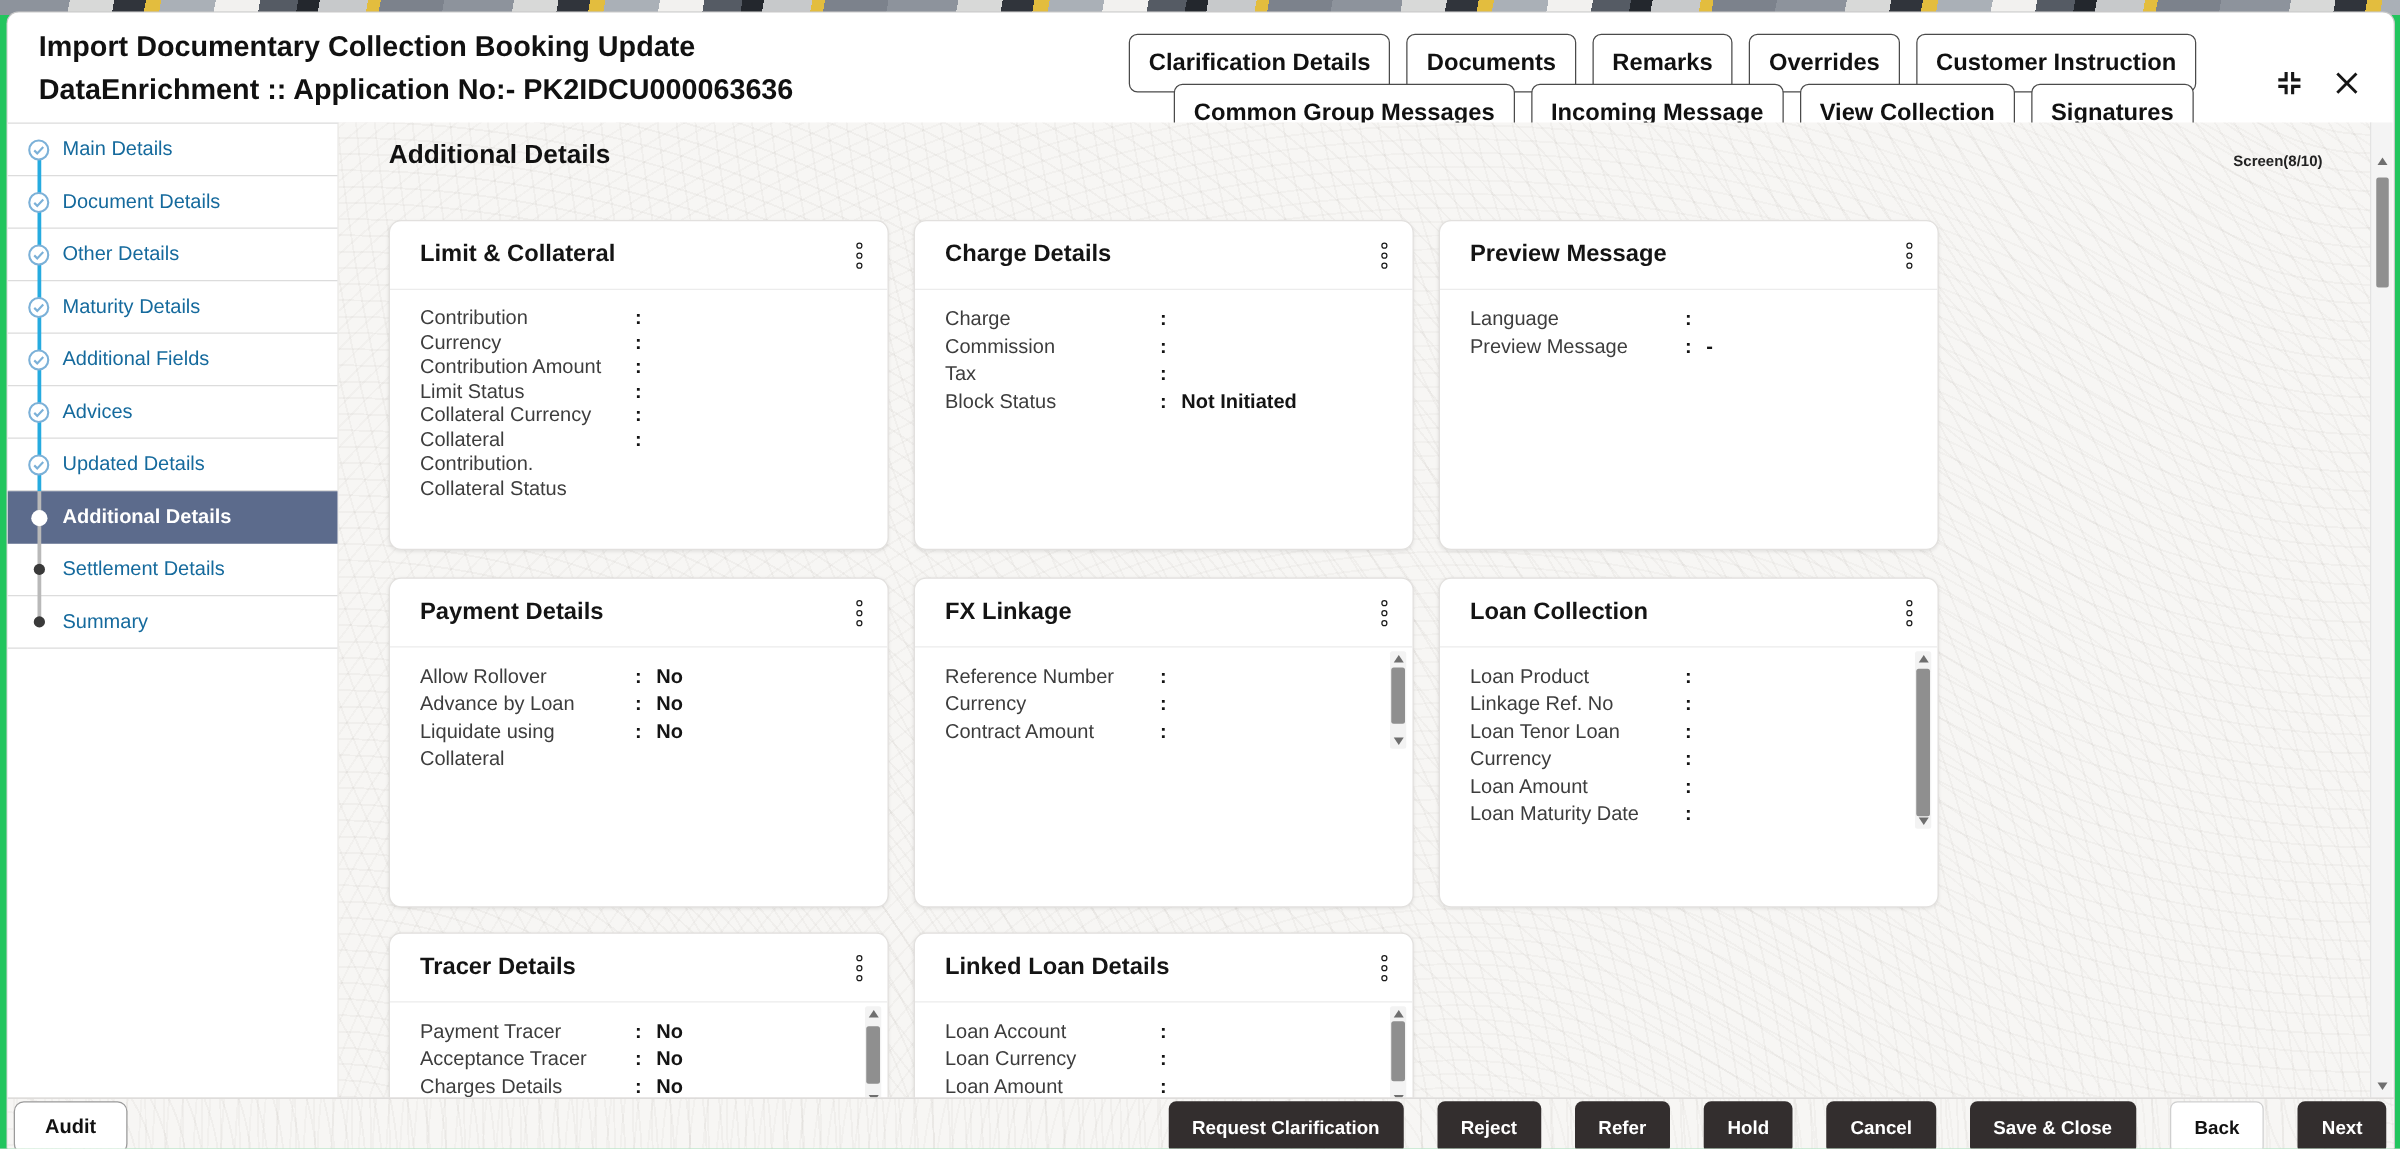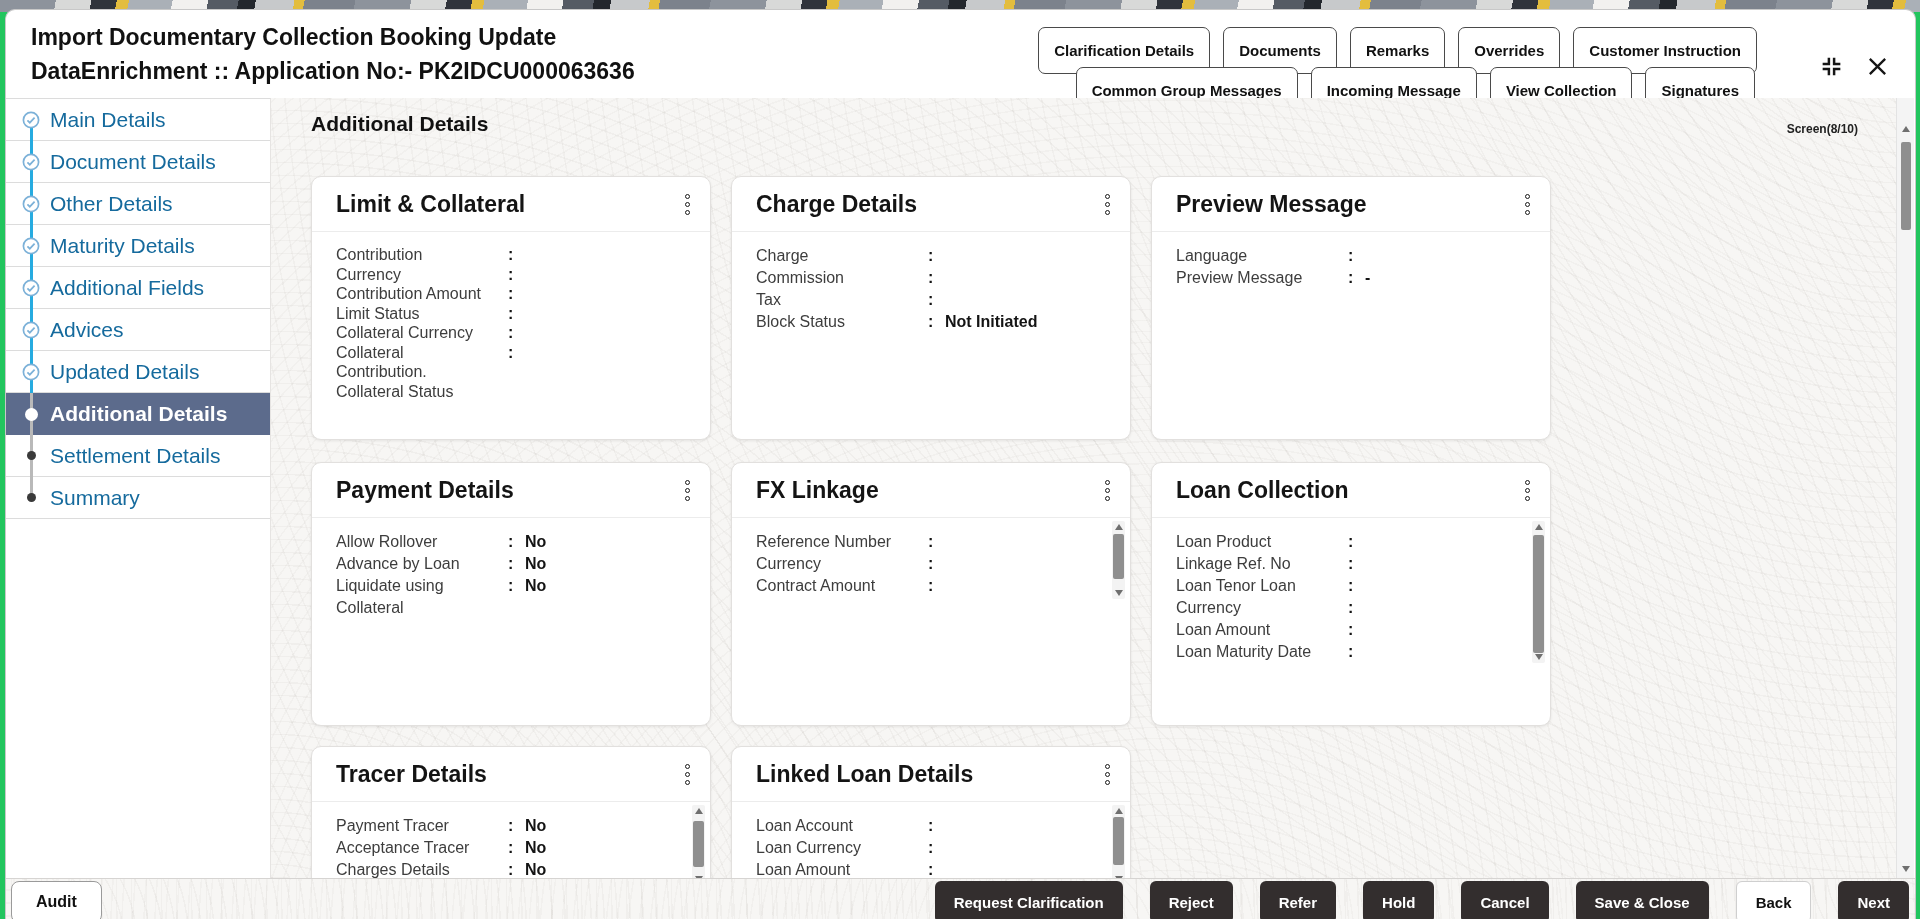--- a/index.html
+++ b/index.html
@@ -12,30 +12,30 @@
 
   .modal{position:absolute;left:5px;top:9px;width:1911px;height:910px;background:#fff;
     border:1px solid #c8c8c8;border-bottom:none;border-radius:10px 10px 0 0;box-sizing:border-box;overflow:hidden;}
 
   
   .hdr-title{position:absolute;left:25px;top:10px;font-size:23px;font-weight:700;color:#111;line-height:34px;white-space:nowrap;}
   .hdr-btn-row{position:absolute;display:flex;gap:13px;}
   #hdr-row1{top:17px;right:158px;}
   #hdr-row2{top:57px;right:160px;}
   .hdr-btn{height:47px;padding:0 15px;background:#fff;border:1px solid #4a4a4a;border-radius:7px;
-    font-family:"Liberation Sans",sans-serif;font-size:15px;font-weight:700;color:#111;display:flex;align-items:center;white-space:nowrap;cursor:pointer;}
+    font-family:"Liberation Sans",sans-serif;font-size:19px;font-weight:700;color:#111;display:flex;align-items:center;white-space:nowrap;cursor:pointer;}
   .win-icons{position:absolute;top:44px;right:26px;display:flex;gap:22px;align-items:center;}
   .win-icons svg{display:block;cursor:pointer;}
 
   
   #sidebar{position:absolute;left:0;top:88px;width:265px;height:780px;background:#fff;
     border-top:1px solid #dcdcdc;border-right:1px solid #e6e4e2;box-sizing:border-box;}
   .nav-item{position:relative;height:42px;display:flex;align-items:center;gap:10px;padding-left:16px;
     border-bottom:1px solid #dcdcdc;box-sizing:border-box;cursor:pointer;}
-  .nav-item .lbl{font-size:21px;color:var(--link,#156a9d);}
+  .nav-item .lbl{font-size:16px;color:var(--link,#156a9d);}
   .nav-item.selected{background:var(--selected-bg,#5c6b8c);border-bottom:none;}
   .nav-item.selected .lbl{color:#fff;font-weight:700;}
   .nav-icon{position:relative;z-index:3;width:18px;height:18px;display:flex;align-items:center;justify-content:center;flex:0 0 18px;}
   .dot-sel{width:13px;height:13px;border-radius:50%;background:#fff;}
   .dot-pend{width:9px;height:9px;border-radius:50%;background:#3a3a3a;}
   .nav-line{position:absolute;left:24px;width:3px;z-index:2;}
   .nav-line.cyan{background:var(--cyan,#26abe0);}
   .nav-line.gray{background:#b9b9b9;}
 
   
@@ -45,21 +45,21 @@
       repeating-radial-gradient(circle at 0% 120%, rgba(120,110,100,0.055) 0 1.5px, transparent 1.5px 13px),
       repeating-radial-gradient(circle at 100% -20%, rgba(120,110,100,0.05) 0 1.5px, transparent 1.5px 15px),
       repeating-radial-gradient(circle at 55% 140%, rgba(120,110,100,0.045) 0 1.5px, transparent 1.5px 11px);}
   .page-heading{position:absolute;left:40px;top:14px;font-size:21px;font-weight:700;color:#111;}
   .screen-ind{position:absolute;right:40px;top:24px;font-size:12px;color:#222;font-weight:bold;}
 
   .card{position:absolute;width:400px;height:264px;background:#fff;border:1px solid #e2e0de;border-radius:10px;
     box-shadow:0 1px 3px rgba(0,0,0,0.08);box-sizing:border-box;}
   .card-hdr{height:54px;display:flex;align-items:center;justify-content:space-between;
     padding:0 16px 0 24px;border-bottom:1px solid #ececec;}
-  .card-title{font-size:23px;font-weight:700;color:#141414;}
+  .card-title{font-size:19px;font-weight:700;color:#141414;}
   .kebab{display:flex;flex-direction:column;gap:3px;align-items:center;padding:4px;cursor:pointer;}
   .kebab i{width:5px;height:5px;border:1.6px solid #1a1a1a;border-radius:50%;box-sizing:border-box;background:#fff;display:block;}
   .card-body{position:relative;padding:13px 24px 0;}
   .frow{display:flex;line-height:22px;font-size:16px;color:#3d3d3d;}
   .frow.dense{line-height:19.5px;}
   .frow .lbl{width:172px;flex:0 0 172px;}
   .frow .colon{font-weight:700;color:#141414;width:10px;}
   .frow .val{font-weight:700;color:#141414;margin-left:7px;white-space:nowrap;}
 
   

